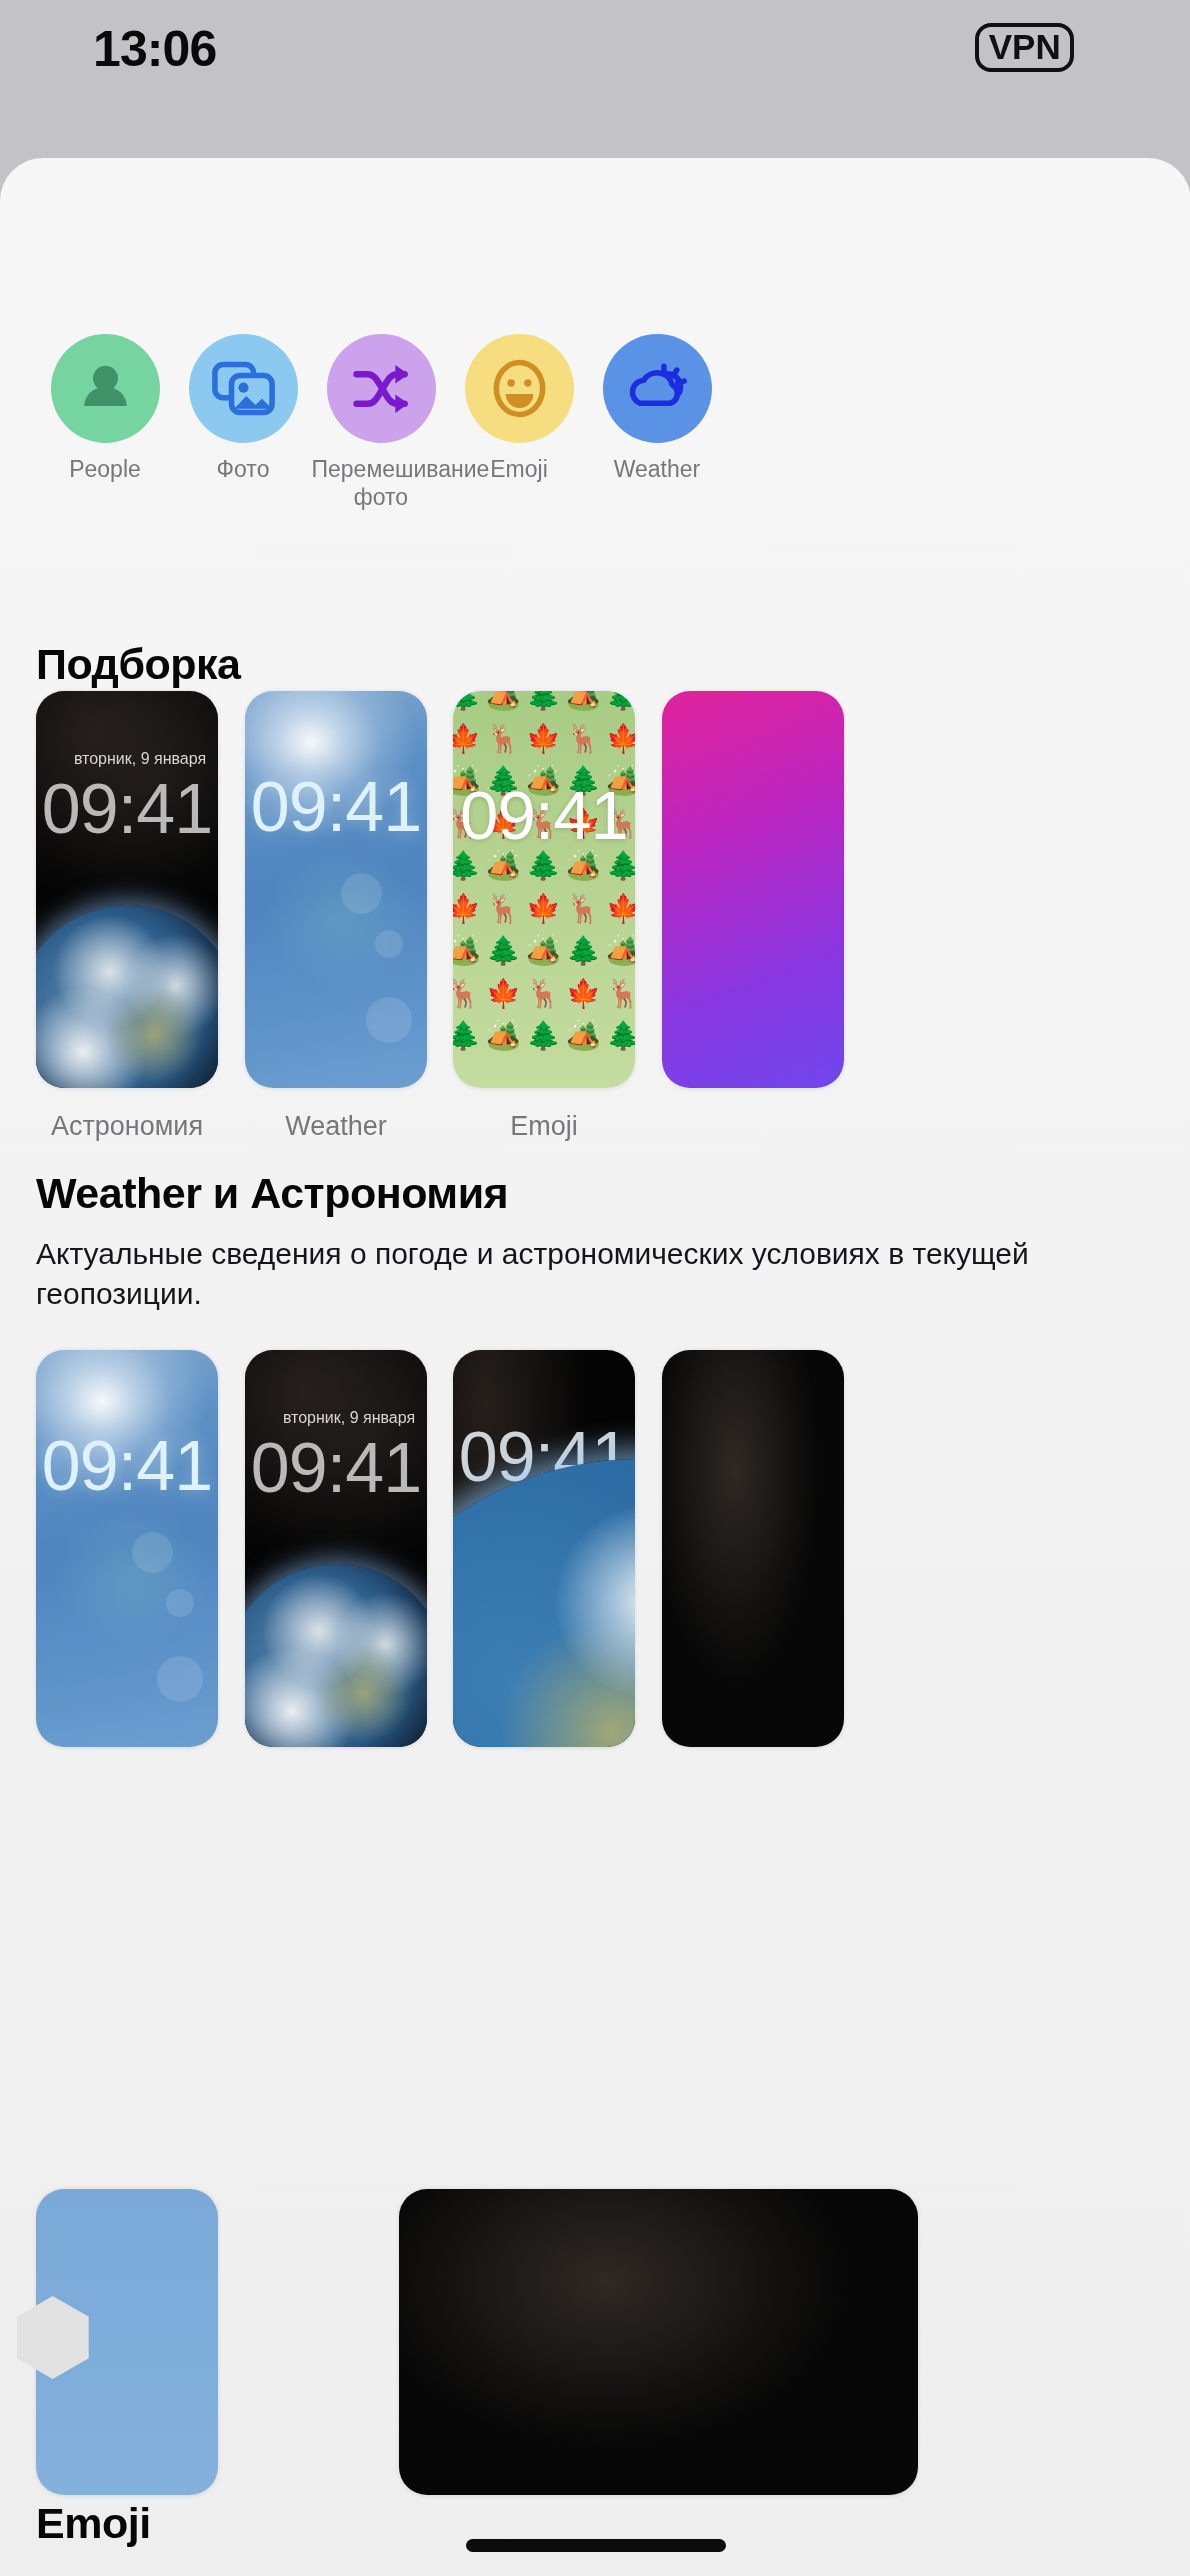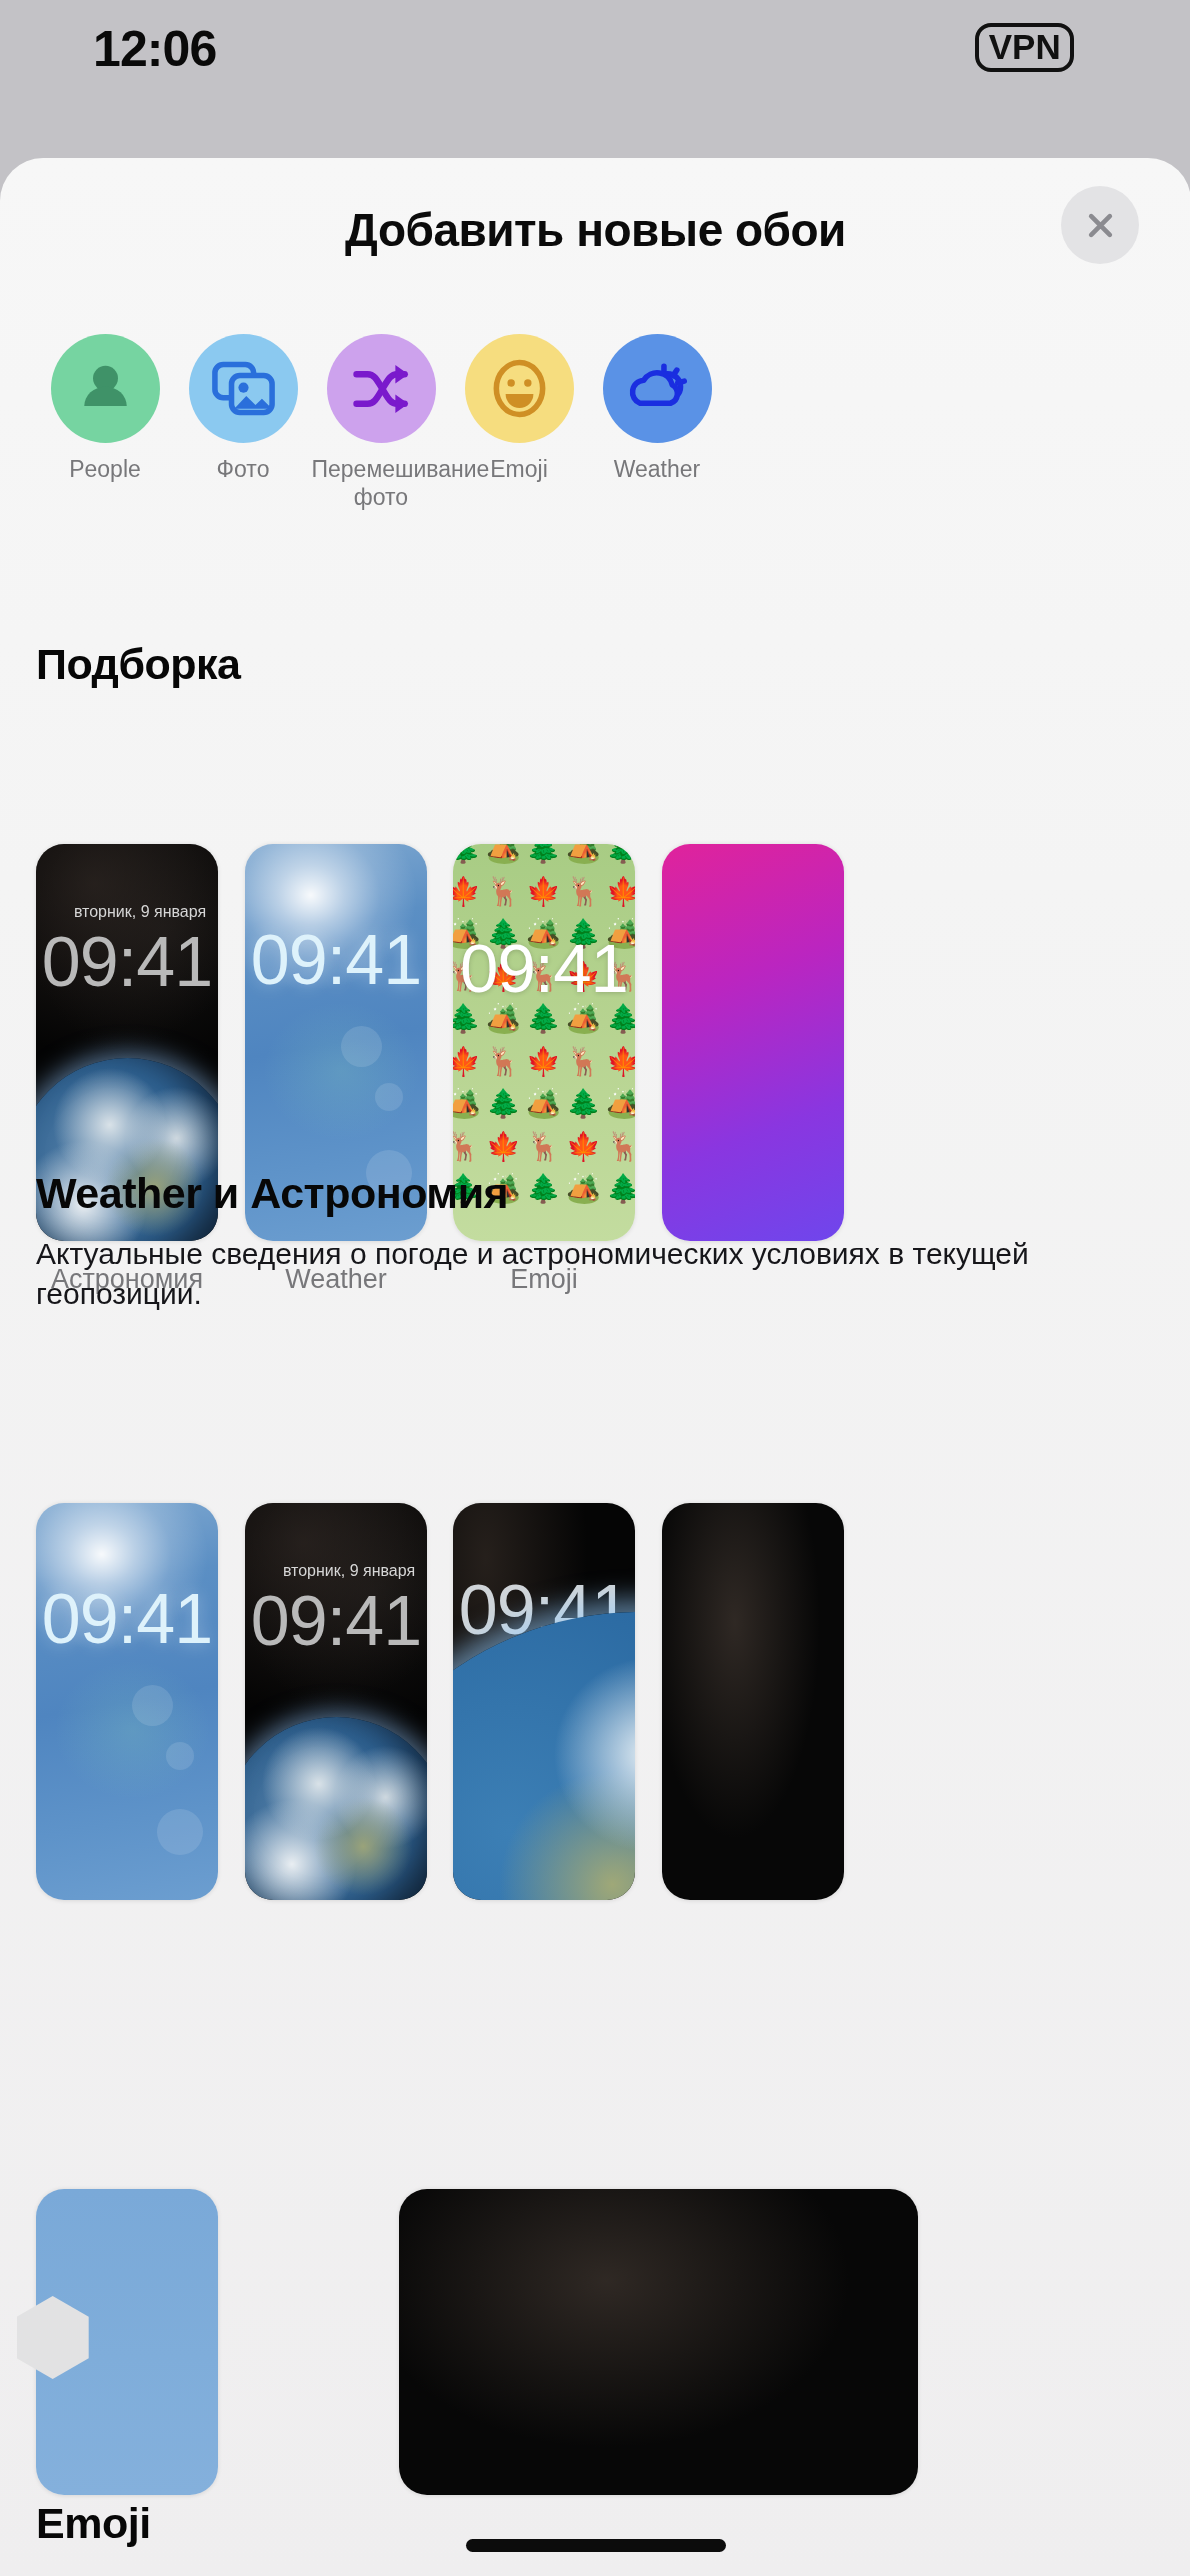--- a/index.html
+++ b/index.html
@@ -211,36 +211,26 @@
   }
   #home-indicator {
     position:absolute; left:50%; margin-left:-130px; bottom:24px;
     width:260px; height:13px; border-radius:6.5px; background:#0c0c0c;
   }
 </style>
 </head>
 <body>
 
 <div id="status-bar">
-  <div id="status-time">12:06</div>
+  <div id="status-time">13:06</div>
   <div id="vpn-badge">VPN</div>
 </div>
 
 <div id="sheet">
 
-  <div id="sheet-header">
-    <div id="sheet-title">Добавить новые обои</div>
-    <div id="close-button">
-      <span>
-        <svg width="41" height="41" viewBox="0 0 44 44">
-          <path d="M12 12 L32 32 M32 12 L12 32" stroke="#8b8b90" stroke-width="5" stroke-linecap="round"></path>
-        </svg>
-      </span>
-    </div>
-  </div>
 
   <div id="category-row">
 
     <div class="category-item">
       <div class="category-circle" style="background:#76d4a1;">
         <svg width="61" height="61" viewBox="0 0 66 66">
           <circle cx="33" cy="22" r="13.5" fill="#3f9268"></circle>
           <path d="M10 52 a23 21 0 0 1 46 0 z" fill="#3f9268"></path>
         </svg>
       </div>

